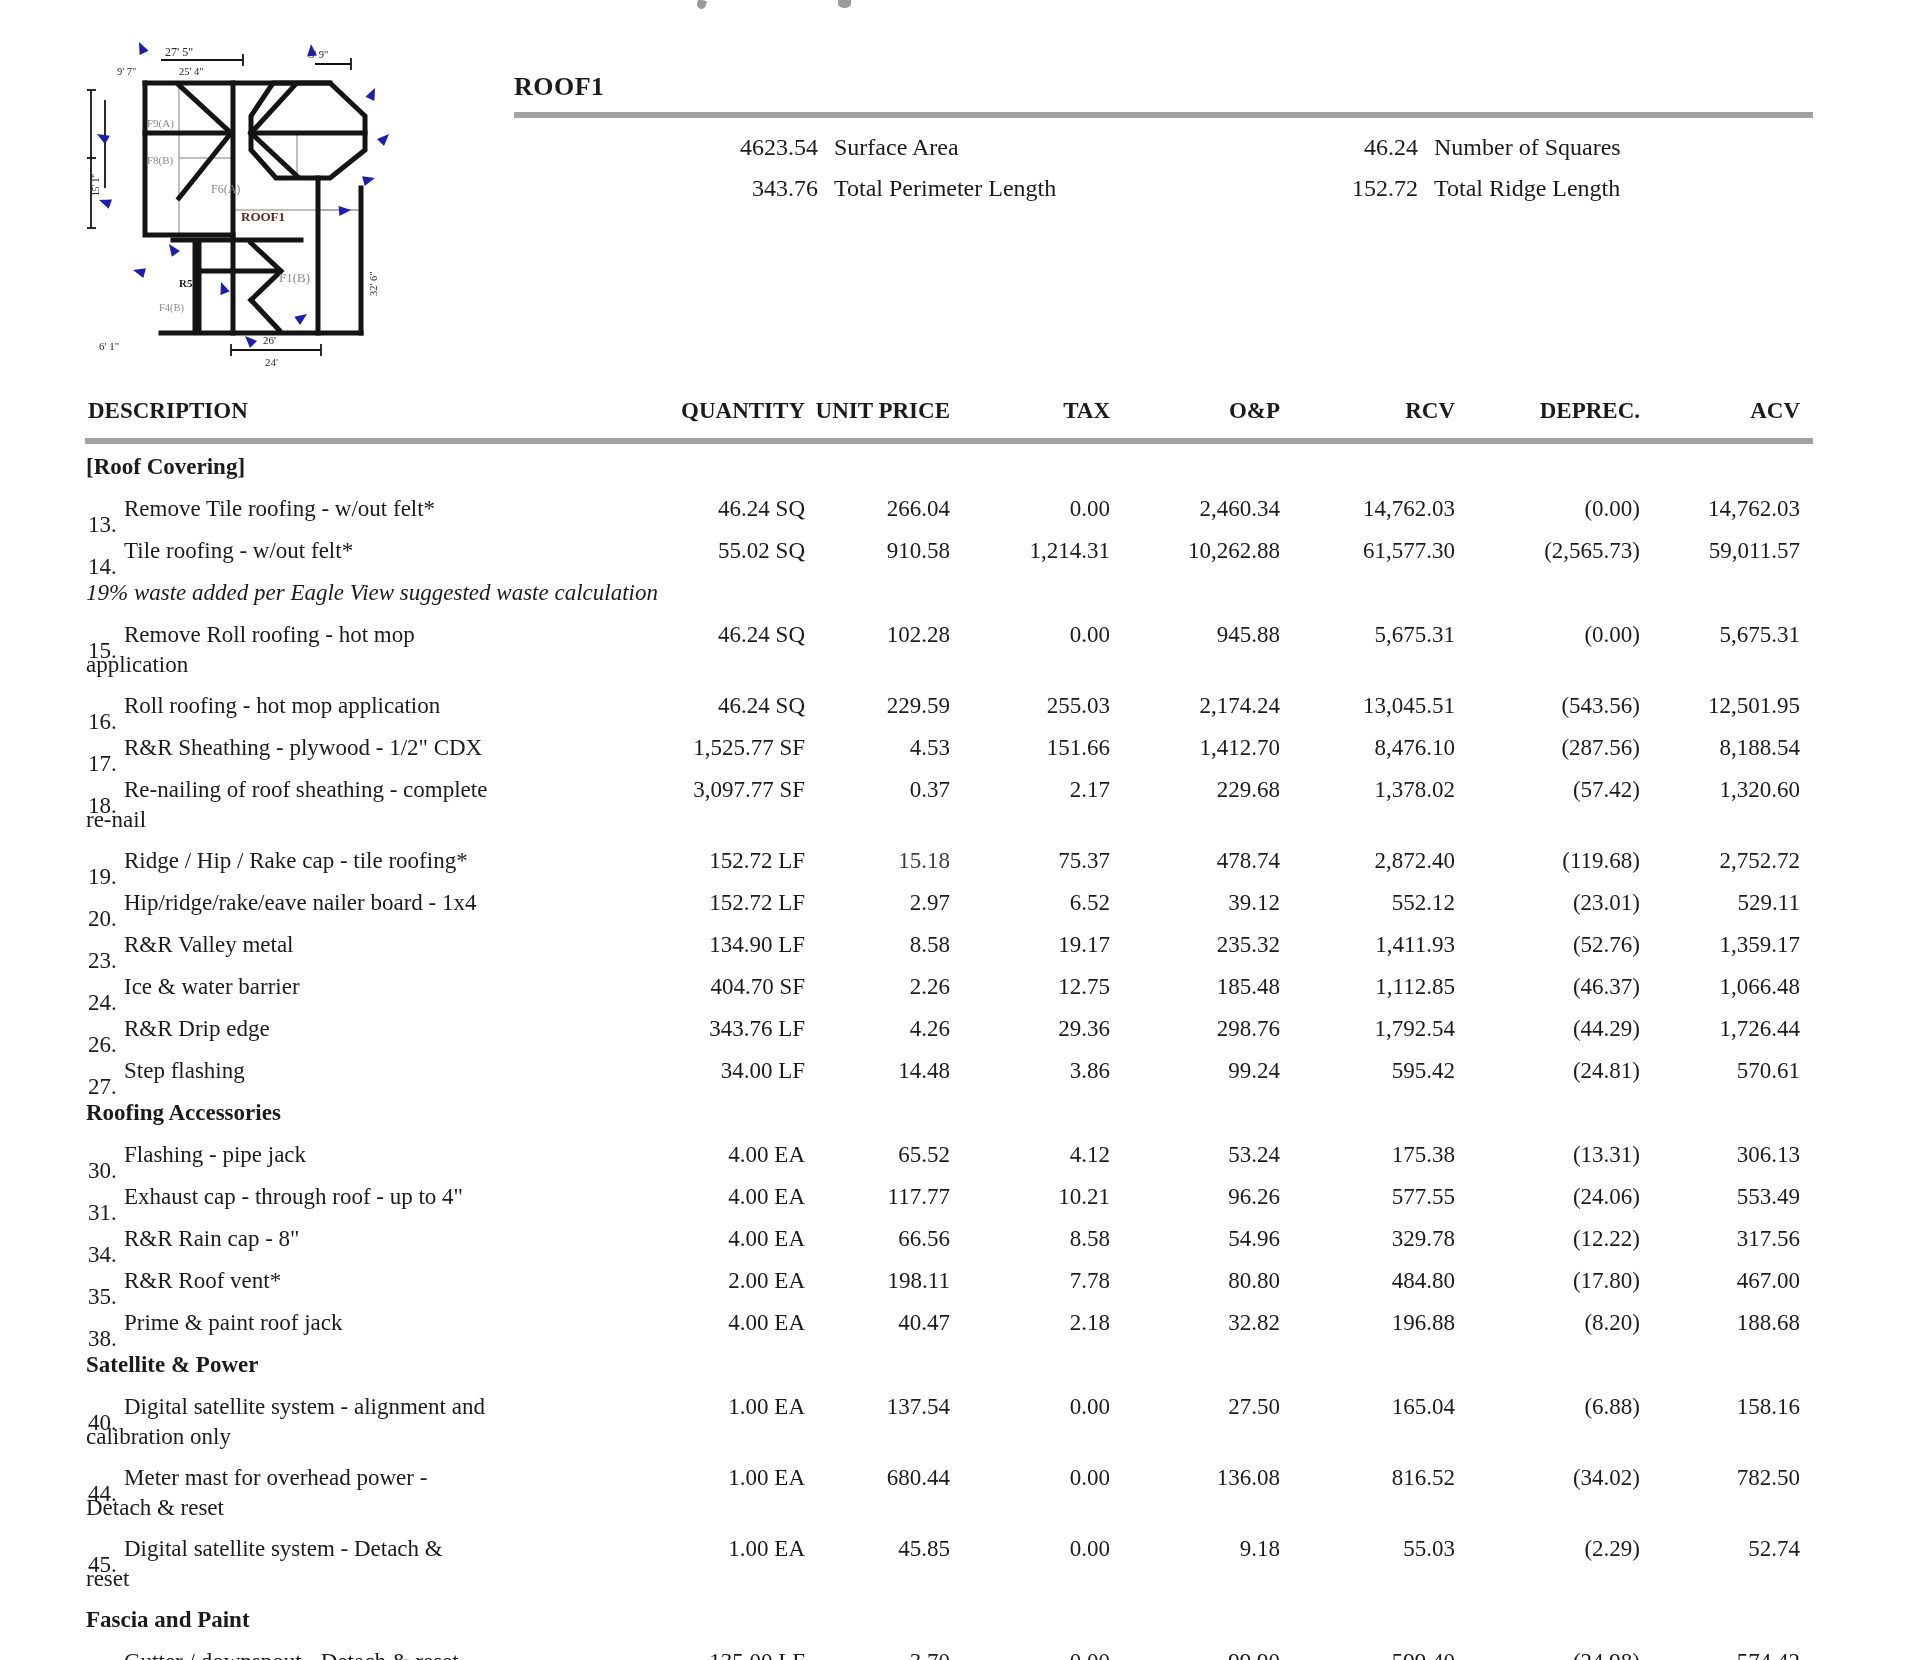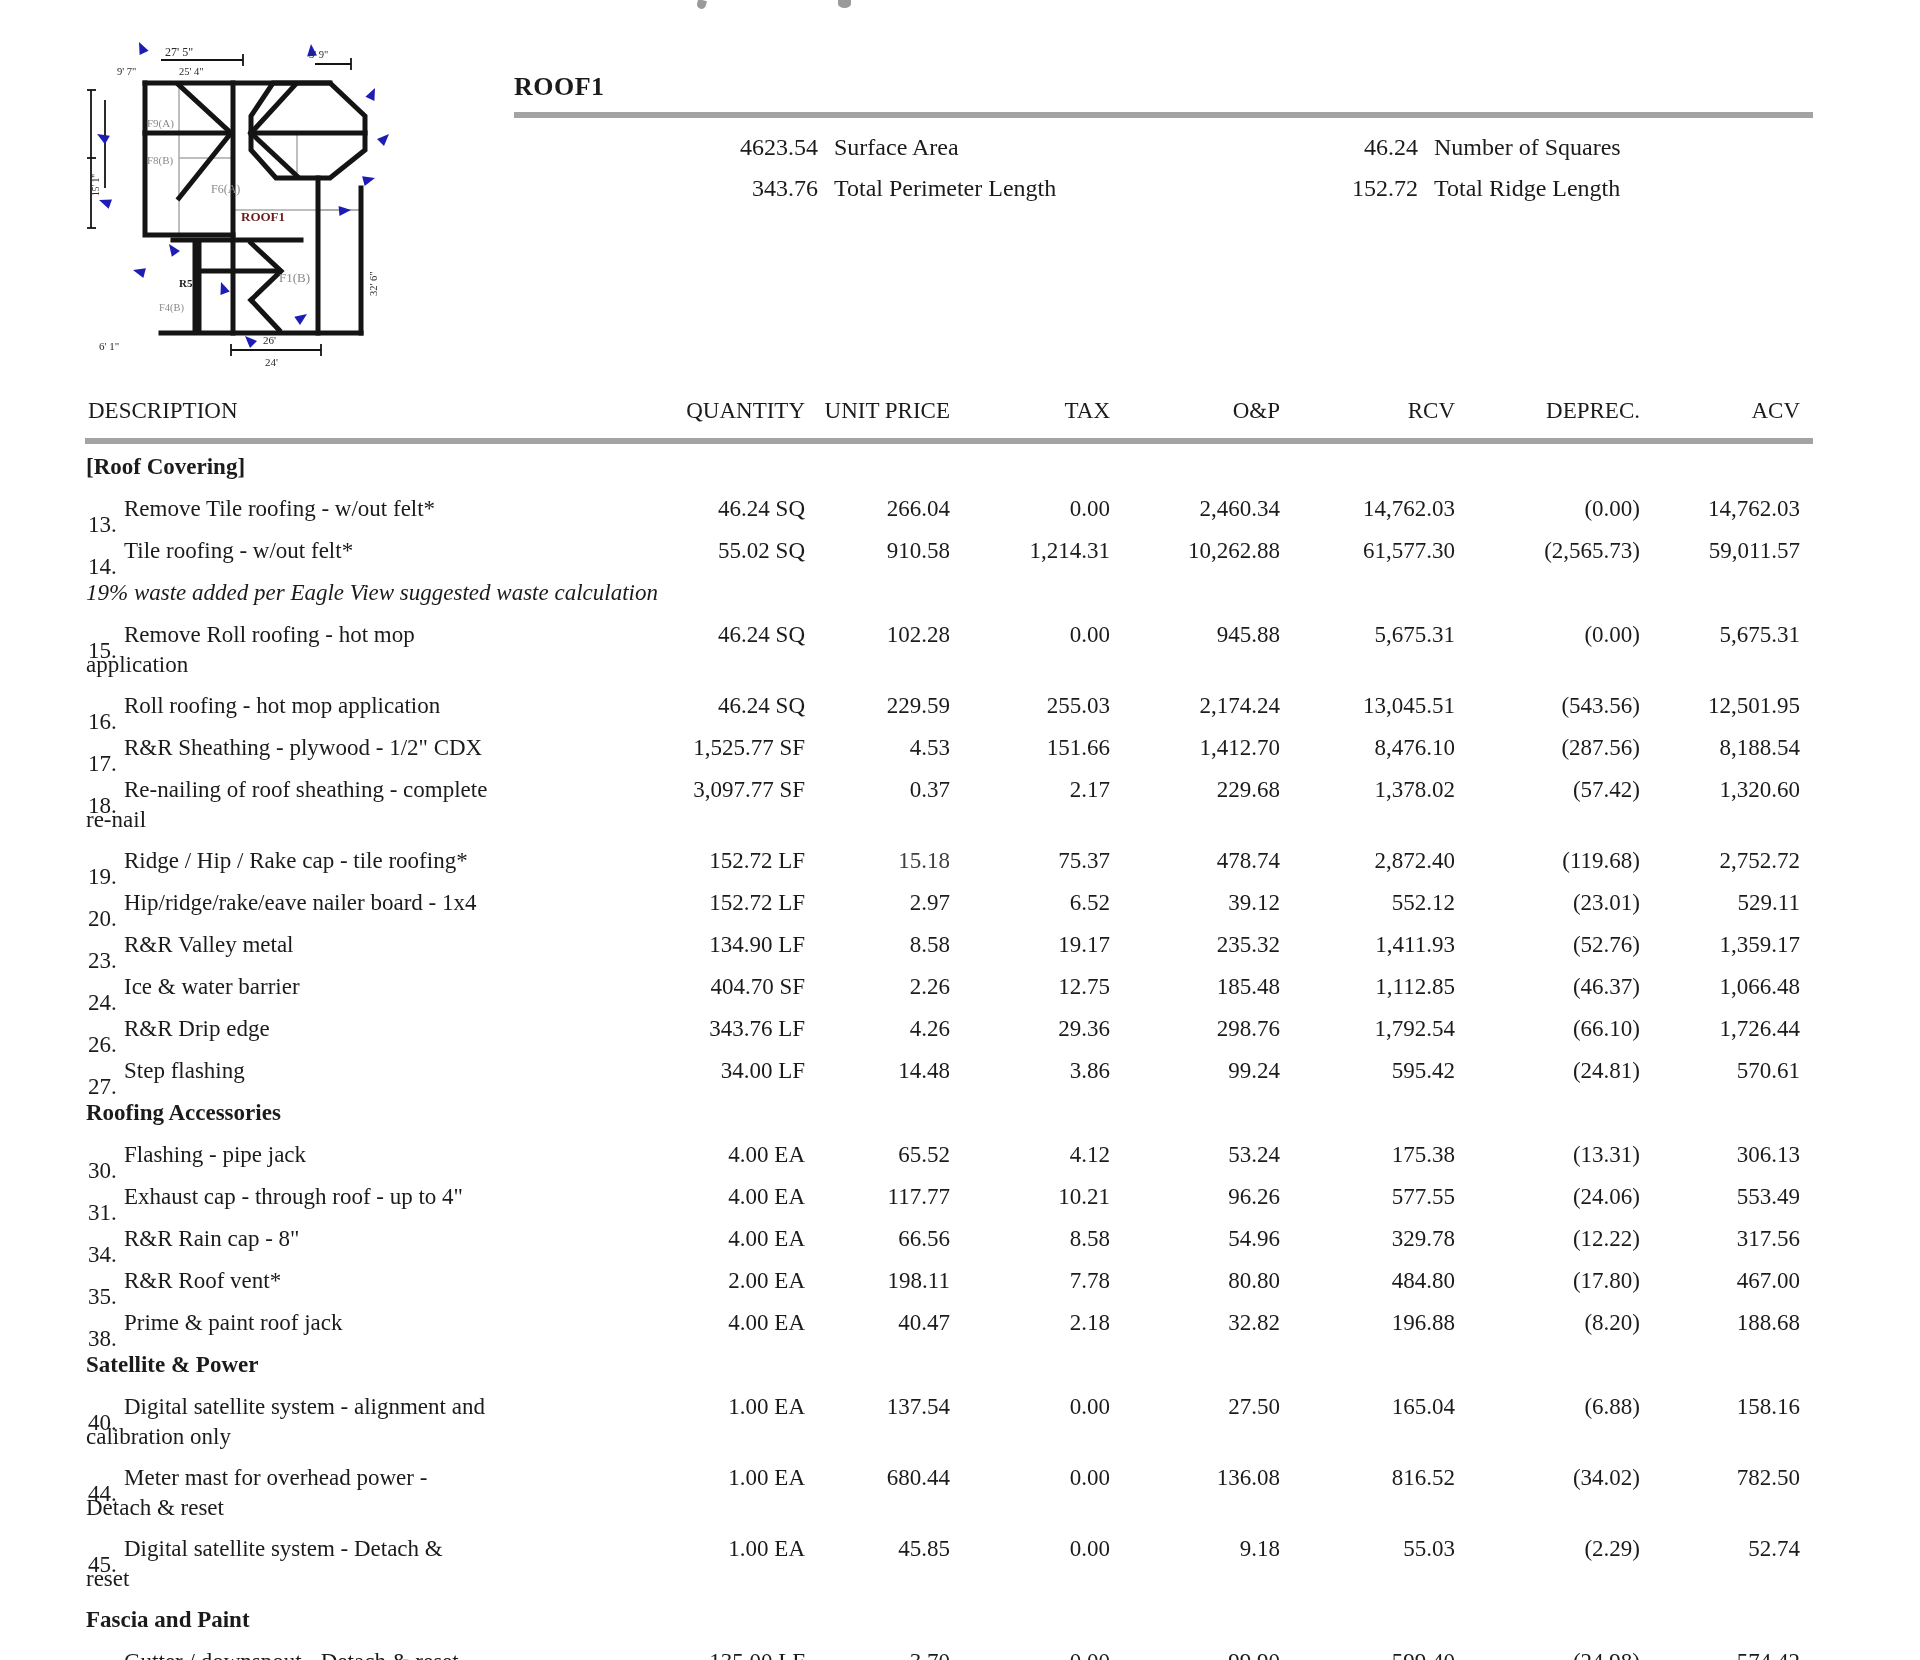--- a/index.html
+++ b/index.html
@@ -19,21 +19,21 @@
   
   #roof-title{left:514px;top:72px;font-size:26px;font-weight:bold;letter-spacing:.5px;}
   #title-rule{position:absolute;left:514px;top:112px;width:1299px;height:6px;background:#a3a3a3;}
   .stat-val{position:absolute;width:220px;text-align:right;font-size:24px;white-space:nowrap;}
   .stat-label{position:absolute;font-size:24px;white-space:nowrap;}
   .srow1{top:134px;} .srow2{top:175px;}
   .sv-left{left:598px;} .sl-left{left:834px;}
   .sv-right{left:1198px;} .sl-right{left:1434px;}
 
   
-  #thead{position:absolute;left:0;top:398px;width:1920px;height:34px;font-weight:normal;font-size:23px;}
+  #thead{position:absolute;left:0;top:398px;width:1920px;height:34px;font-weight:bold;font-size:23px;}
   #thead .hd{position:absolute;top:0;white-space:nowrap;}
   #thead .hv{position:absolute;top:0;width:220px;text-align:right;white-space:nowrap;}
   #h-desc{left:88px;}
   #h-qty{left:585px;} #h-price{left:730px;} #h-tax{left:890px;} #h-op{left:1060px;}
   #h-rcv{left:1235px;} #h-dep{left:1420px;} #h-acv{left:1580px;}
   #thead-rule{position:absolute;left:85px;top:438px;width:1728px;height:6px;background:#a3a3a3;}
 
   
   #rows{position:absolute;left:0;top:452px;width:1920px;}
   .row{position:relative;height:42px;font-size:23px;}
@@ -296,21 +296,21 @@
   </div>
       <div class="row item">
     <span class="c no">26.</span>
     <span class="c desc">R&amp;R Drip edge</span>
     <span class="c cont"></span>
     <span class="c v qty">343.76 LF</span>
     <span class="c v price">4.26</span>
     <span class="c v tax">29.36</span>
     <span class="c v op">298.76</span>
     <span class="c v rcv">1,792.54</span>
-    <span class="c v dep">(66.10)</span>
+    <span class="c v dep">(44.29)</span>
     <span class="c v acv">1,726.44</span>
   </div>
       <div class="row item">
     <span class="c no">27.</span>
     <span class="c desc">Step flashing</span>
     <span class="c cont"></span>
     <span class="c v qty">34.00 LF</span>
     <span class="c v price">14.48</span>
     <span class="c v tax">3.86</span>
     <span class="c v op">99.24</span>

